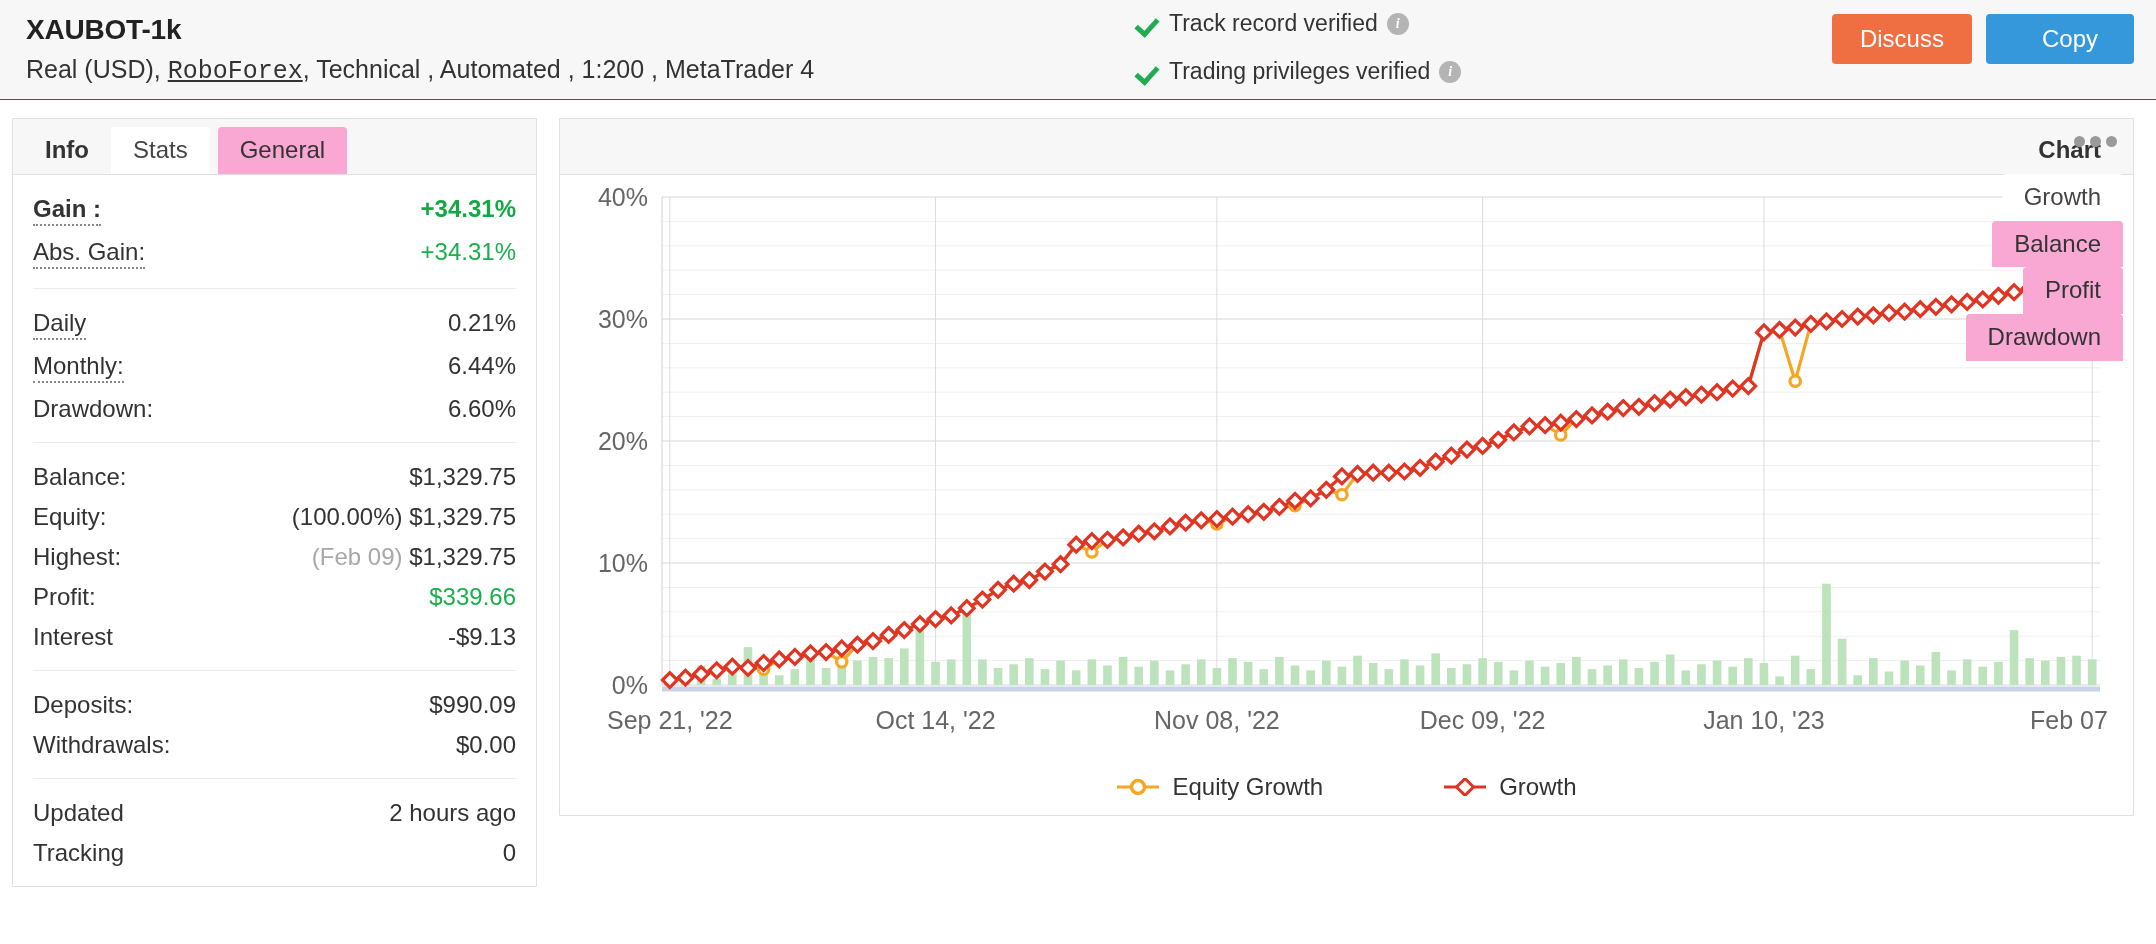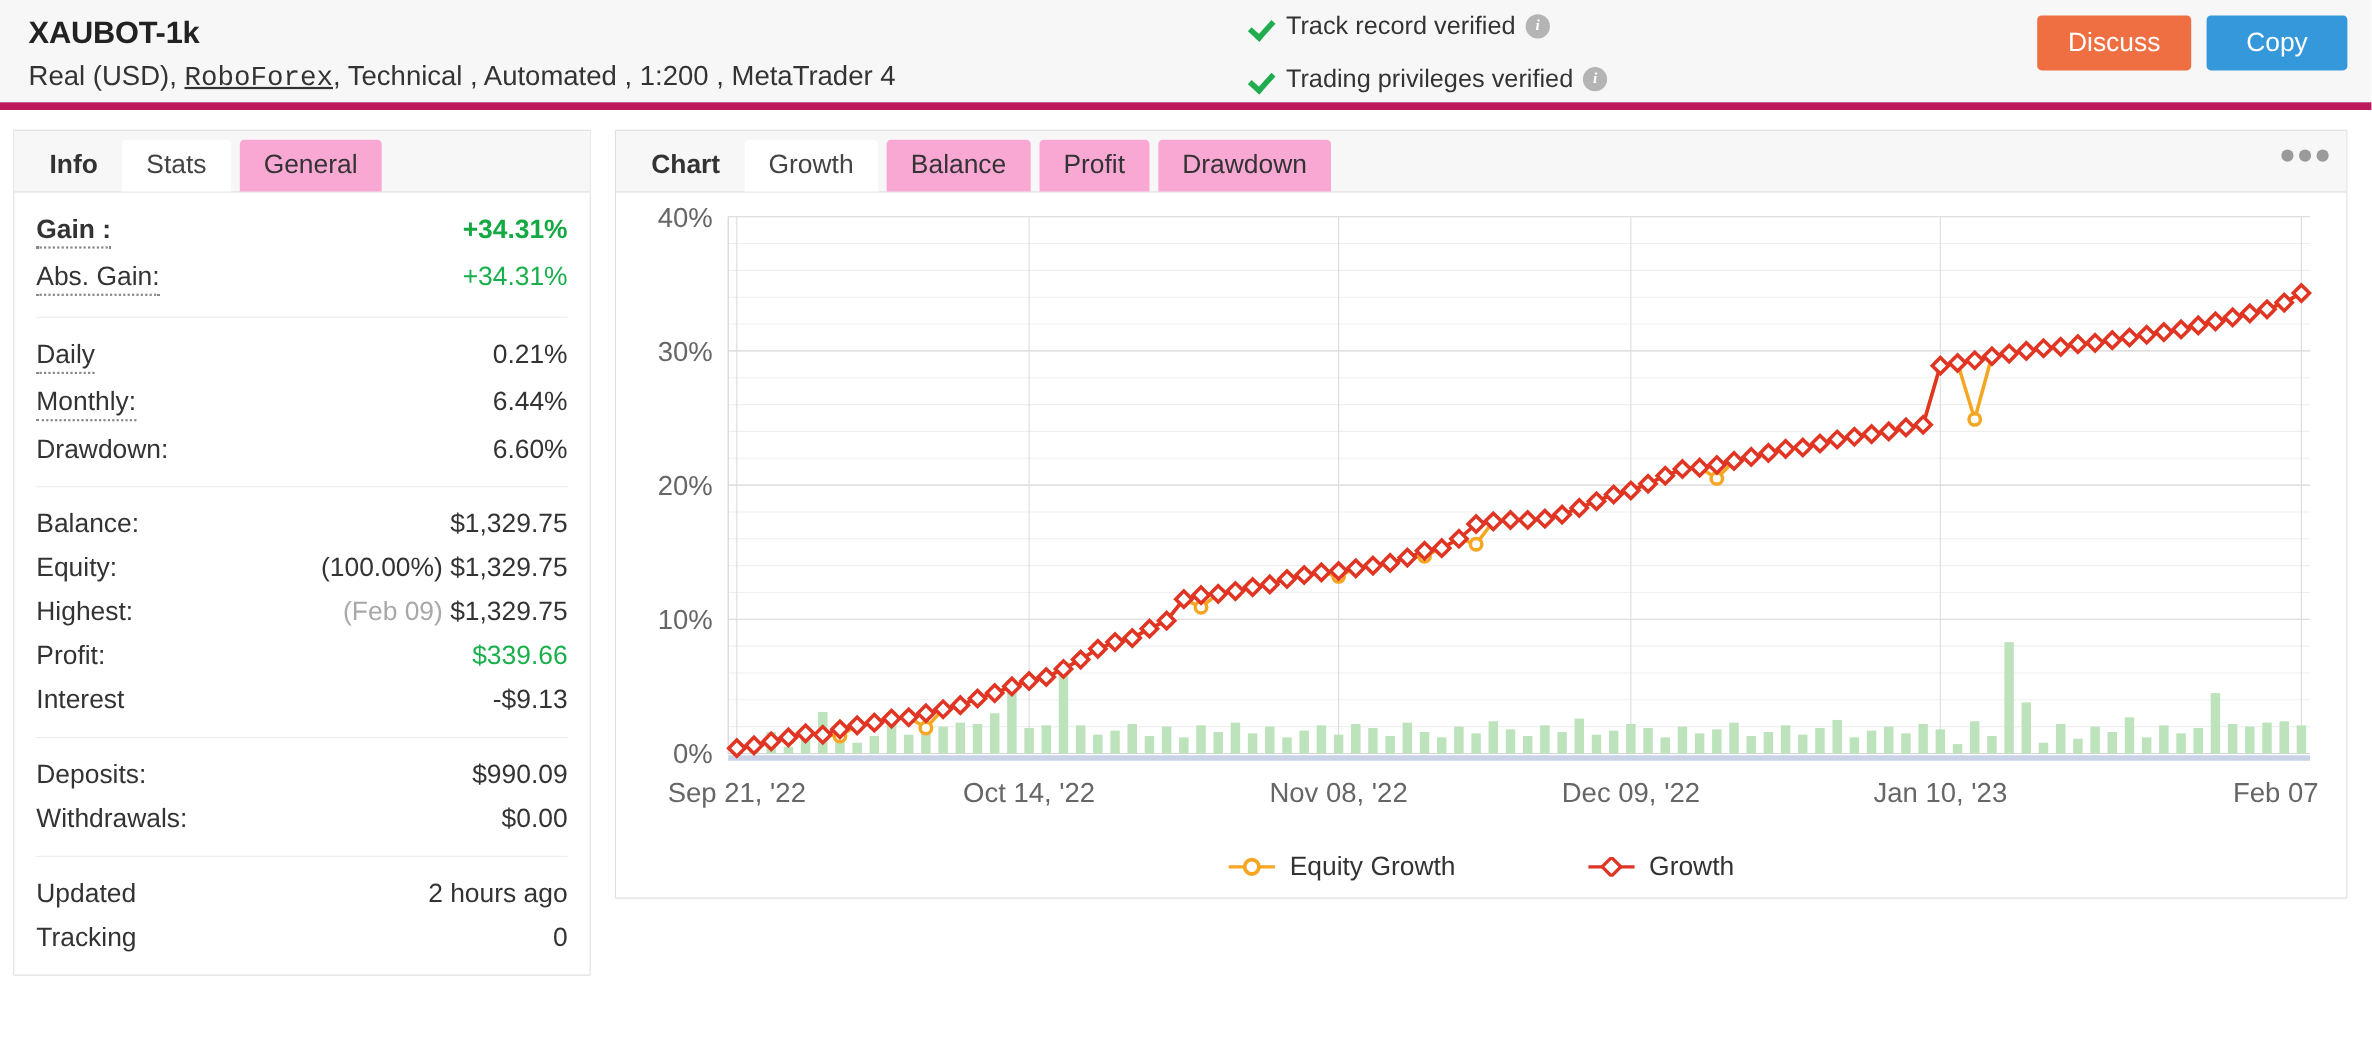--- a/index.html
+++ b/index.html
@@ -9,21 +9,21 @@
     font-family: "Liberation Sans", sans-serif;
     color: #333333;
   }
   body { width: 2156px; height: 944px; overflow: hidden; }
 
   
   .header {
     position: relative;
     height: 100px;
     background: #f7f7f7;
-    border-bottom: 7px solid #be185d;
+    border-bottom: 1px solid #be185d;
     padding: 10px 22px 0 22px;
   }
   .acct-title {
     font-size: 28px;
     font-weight: bold;
     color: #222222;
     letter-spacing: -0.2px;
     margin: 4px 0 0 4px;
   }
   .acct-sub {
@@ -86,21 +86,21 @@
     border: none;
     color: #ffffff;
     font-size: 24px;
     font-family: "Liberation Sans", sans-serif;
     padding: 11px 28px;
     border-radius: 4px;
     cursor: pointer;
     line-height: 1.15;
   }
   .btn-discuss { background: #ef6f43; }
-  .btn-copy { background: #3498db; padding-left: 36px; padding-right: 36px; }
+  .btn-copy { background: #3498db; padding-left: 56px; padding-right: 36px; }
 
   
   .body-wrap {
     display: flex;
     gap: 22px;
     padding: 18px 22px 0 12px;
     align-items: flex-start;
   }
 
   
@@ -153,21 +153,21 @@
     cursor: help;
   }
   .stat-label.bold { font-weight: bold; }
   .stat-val { white-space: nowrap; text-align: right; }
   .stat-val.green { color: #19b04b; }
   .stat-val.green-b { color: #14a943; font-weight: bold; }
   .stat-val.muted { color: #a8a8a8; }
 
   
   .chartpanel { flex: 1 1 auto; position: relative; }
-  .chart-tabbar { position: relative; }
+  .chart-tabbar { position: relative; flex-direction: column; }
   .kebab {
     position: absolute;
     right: 16px; top: 17px;
     display: flex; gap: 5px;
     cursor: pointer;
   }
   .kebab span {
     width: 11px; height: 11px;
     background: #9a9a9a;
     border-radius: 50%;

